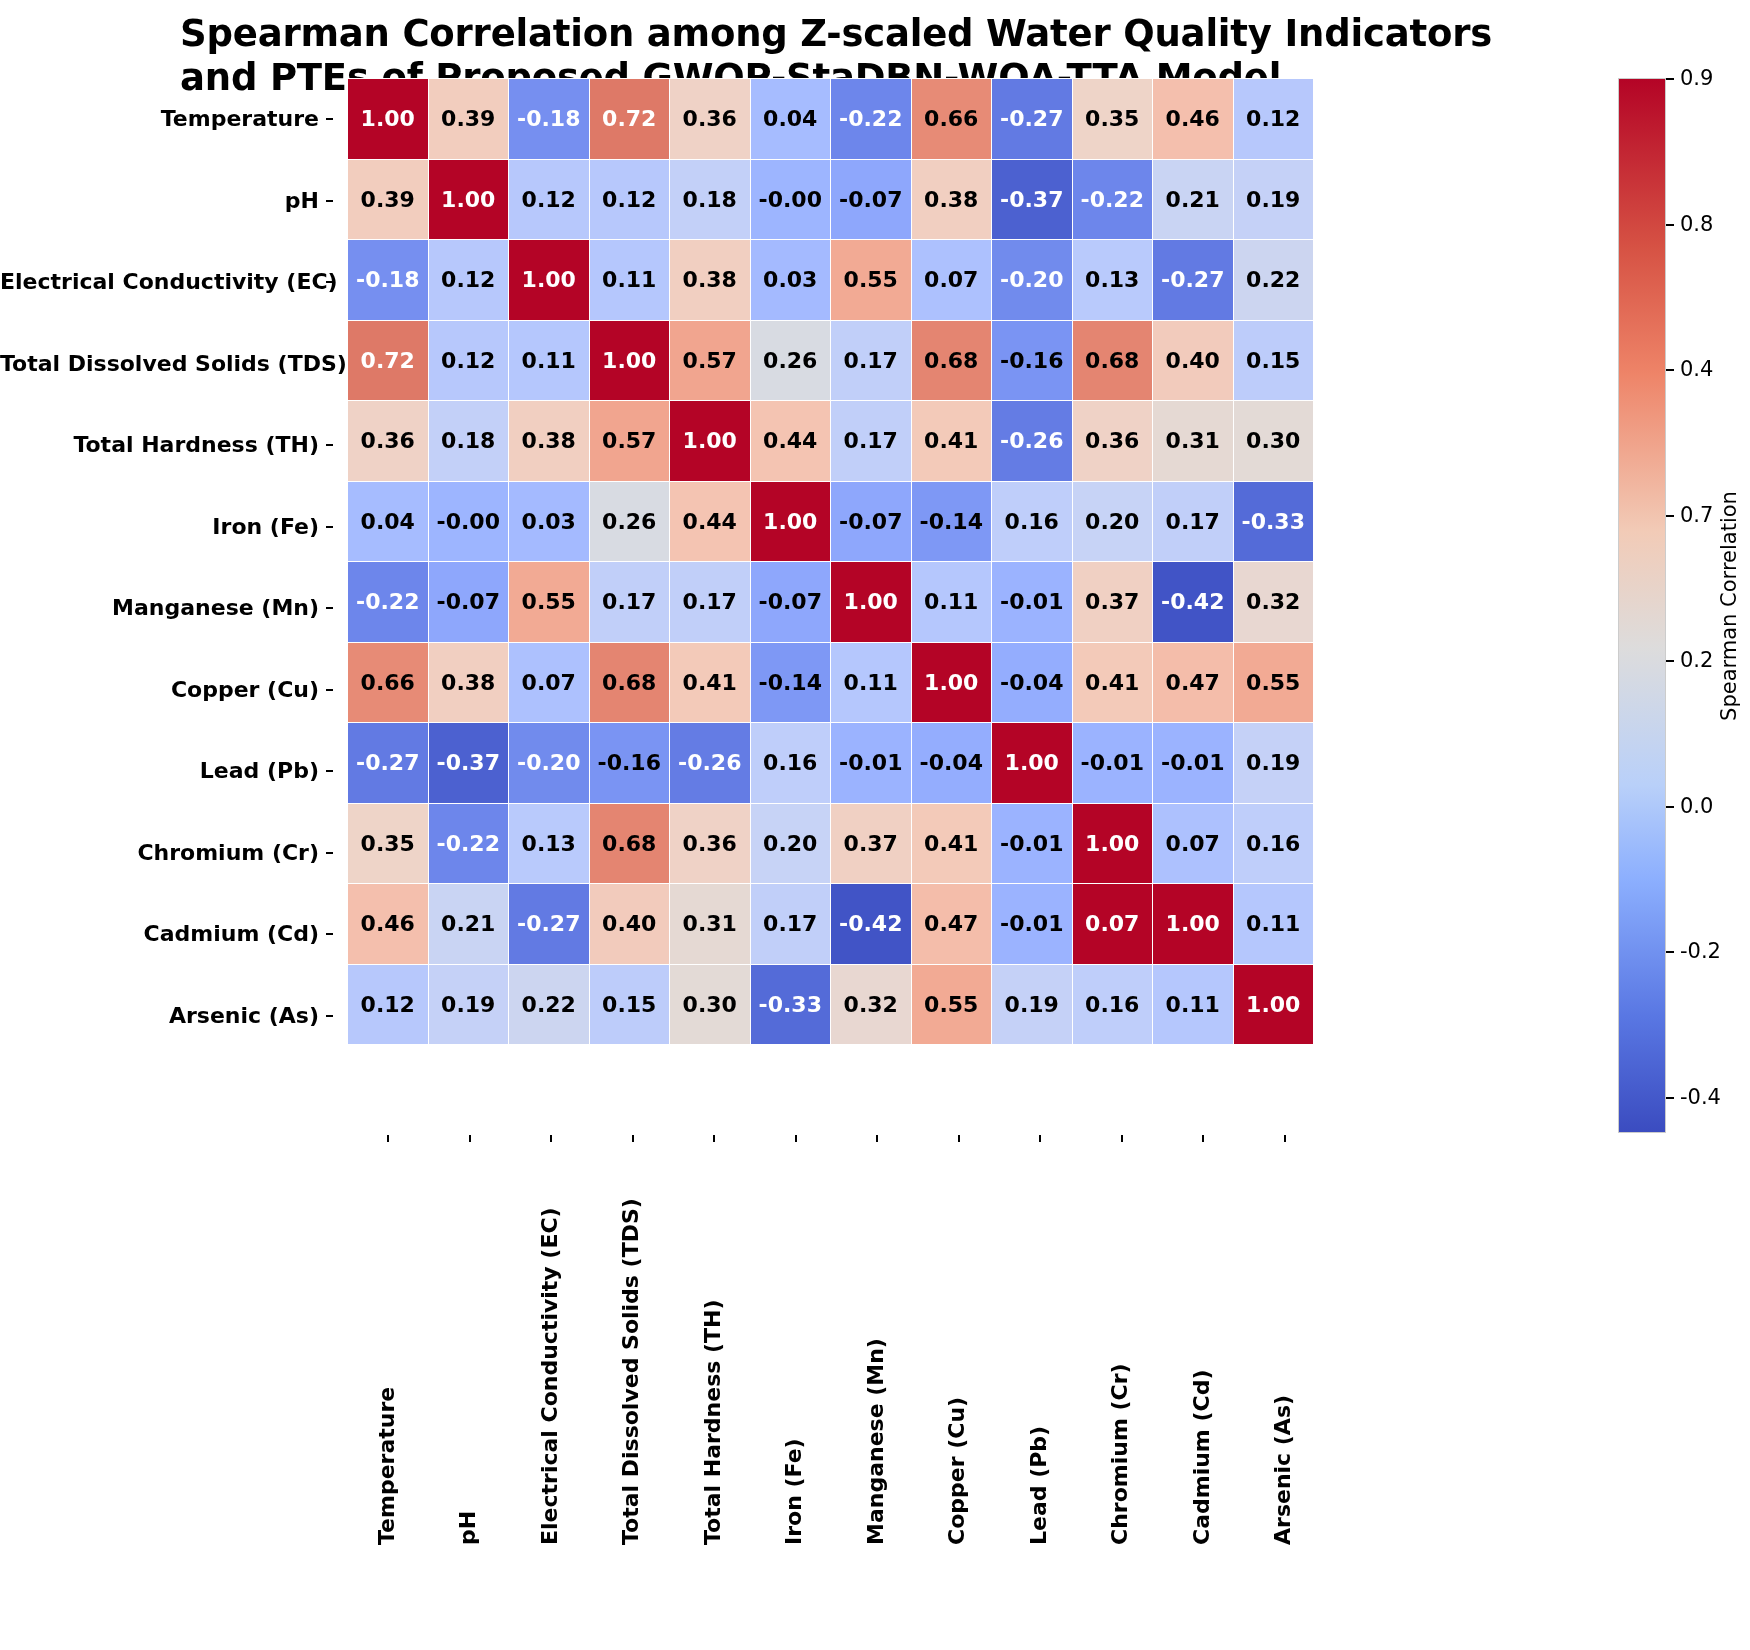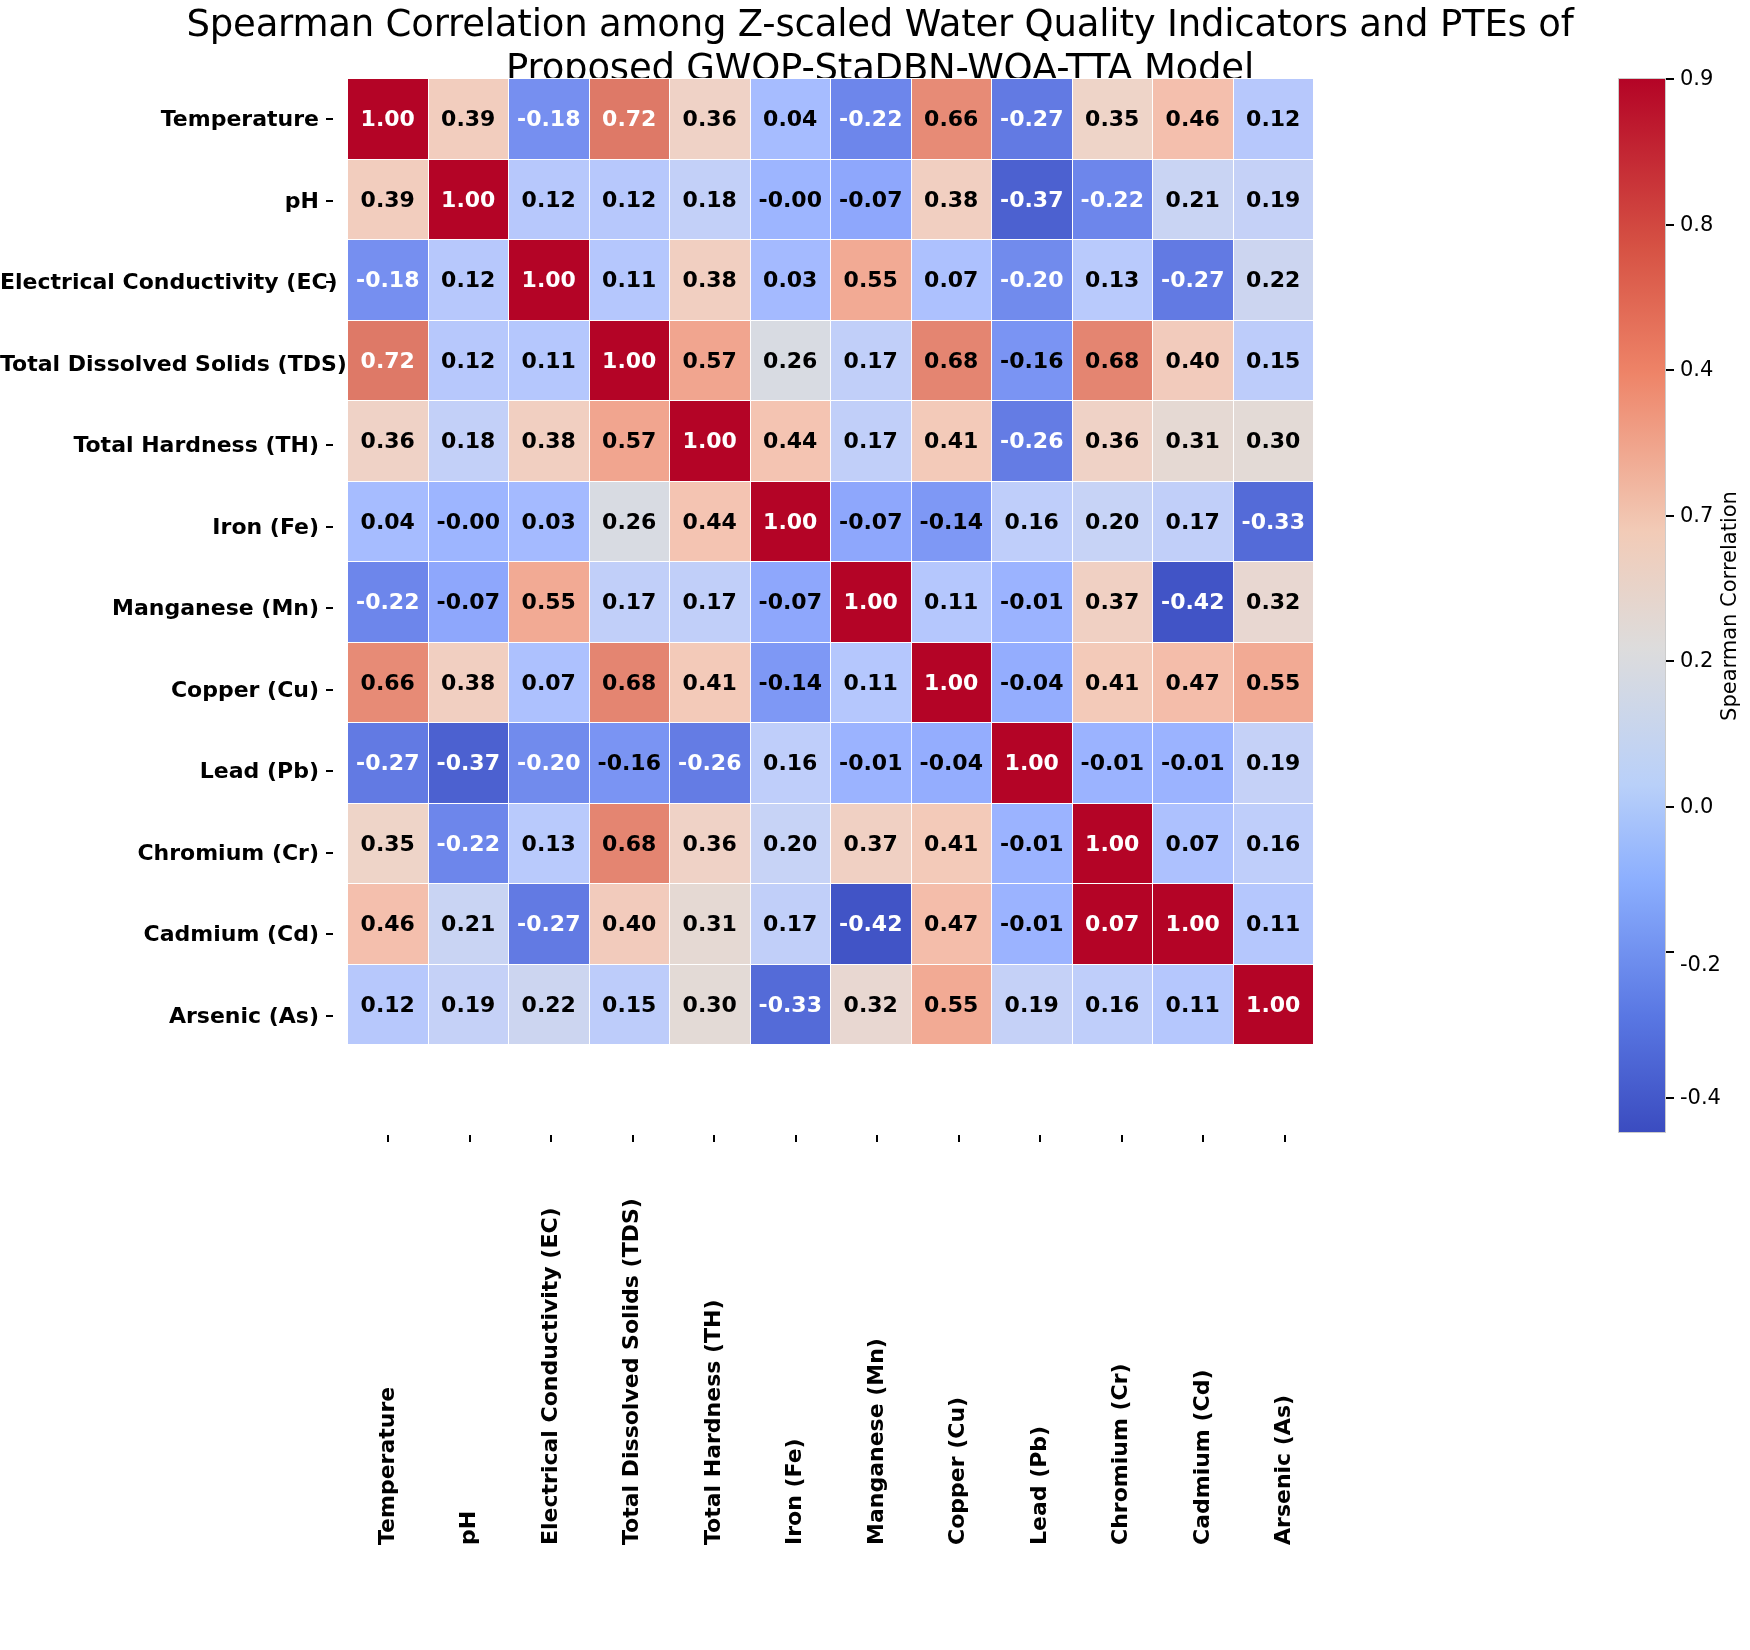--- a/index.html
+++ b/index.html
@@ -17,25 +17,25 @@
   #root {
     position: relative;
     width: 1750px;
     height: 1650px;
   }
 
   
   #title {
     position: absolute;
     left: 180px;
-    top: 2px;
+    top: 12px;
     width: 1400px;
-    text-align: center;
+    text-align: left;
     font-size: 37px;
-    font-weight: normal;
+    font-weight: bold;
     line-height: 1.18;
     letter-spacing: -0.2px;
   }
 
   
   #plot {
     position: absolute;
     left: 347px;
     top: 78px;
   }
@@ -437,21 +437,21 @@
       <div class="cb-lab" style="top: 145.517px;">0.8</div>
       <div class="cb-tick" style="top: 291.034px;"></div>
       <div class="cb-lab" style="top: 291.034px;">0.4</div>
       <div class="cb-tick" style="top: 436.552px;"></div>
       <div class="cb-lab" style="top: 436.552px;">0.7</div>
       <div class="cb-tick" style="top: 582.069px;"></div>
       <div class="cb-lab" style="top: 582.069px;">0.2</div>
       <div class="cb-tick" style="top: 727.586px;"></div>
       <div class="cb-lab" style="top: 727.586px;">0.0</div>
       <div class="cb-tick" style="top: 873.103px;"></div>
-      <div class="cb-lab" style="top: 873.103px; margin-top: 13px;">-0.2</div>
+      <div class="cb-lab" style="top: 873.103px;">-0.2</div>
       <div class="cb-tick" style="top: 1018.62px;"></div>
       <div class="cb-lab" style="top: 1018.62px;">-0.4</div>
     </div>
   <div id="cbar-title">
     <span>Spearman Correlation</span>
   </div>
 
 </div>
 
 </body></html>

